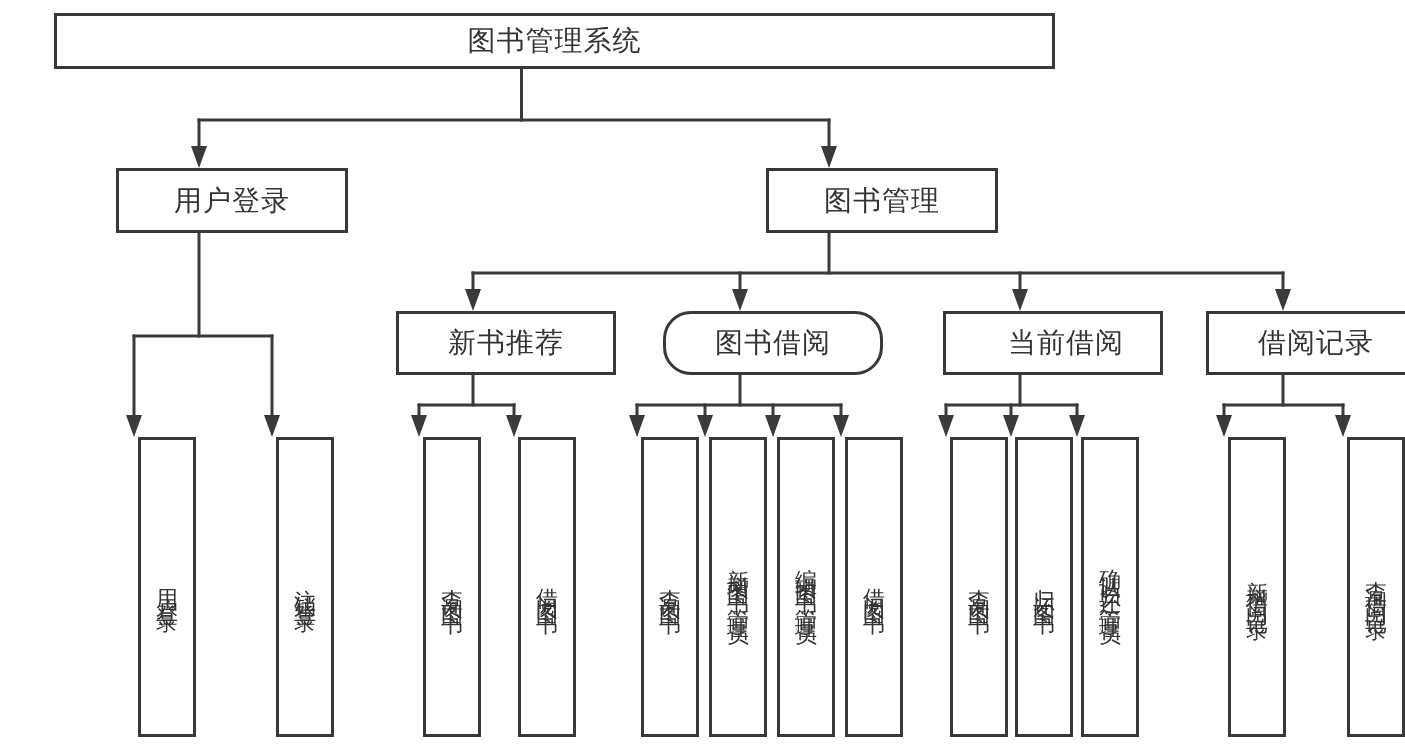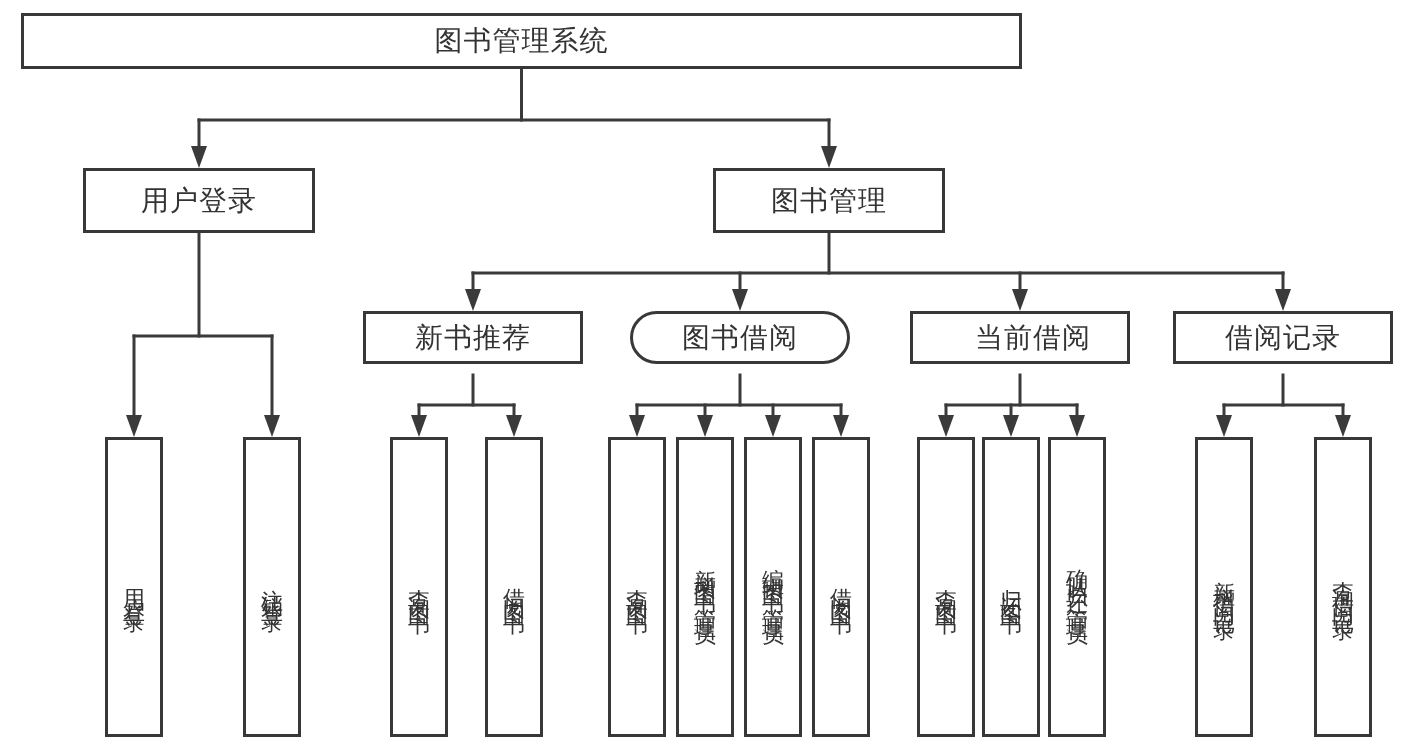--- a/index.html
+++ b/index.html
@@ -34,37 +34,38 @@
   .box {
     position: absolute;
     box-sizing: border-box;
     background: #ffffff;
     border: 3px solid #383838;
     color: #333333;
     display: flex;
     align-items: center;
     justify-content: center;
     text-align: center;
+    margin-left: 33px;
   }
   .h-box {
     font-size: 28px;
     letter-spacing: 1px;
     line-height: 1;
   }
   .root-box {
     left: 21px; top: 13px;
     width: 1001px; height: 56px;
   }
   .lvl2-box {
     top: 168px;
     width: 232px; height: 65px;
   }
   .lvl3-box {
     top: 311px;
-    width: 220px; height: 53px;
+    width: 220px; height: 64px;
   }
   .v-box {
     top: 437px;
     width: 58px; height: 300px;
     font-size: 22px;
     line-height: 1;
   }
   .v-box .v-text {
     writing-mode: vertical-rl;
     text-orientation: mixed;
@@ -147,21 +148,21 @@
       <polygon points="1335,415 1351,415 1343,437"></polygon>
   </svg>
 
   <div class="box h-box root-box">
     <span>图书管理系统</span>
   </div>
 
   <div class="box h-box lvl2-box" style="left:83px;">
     <span>用户登录</span>
   </div>
-  <div class="box h-box lvl2-box" style="left:713px;">
+  <div class="box h-box lvl2-box" style="left:733px;">
     <span>图书管理</span>
   </div>
 
   <div class="box h-box lvl3-box" style="left:363px;">
     <span>新书推荐</span>
   </div>
   <div class="box h-box lvl3-box" style="left:630px;border-radius:28px;">
     <span>图书借阅</span>
   </div>
   <div class="box h-box lvl3-box" style="left:910px;padding-left:26px;">

